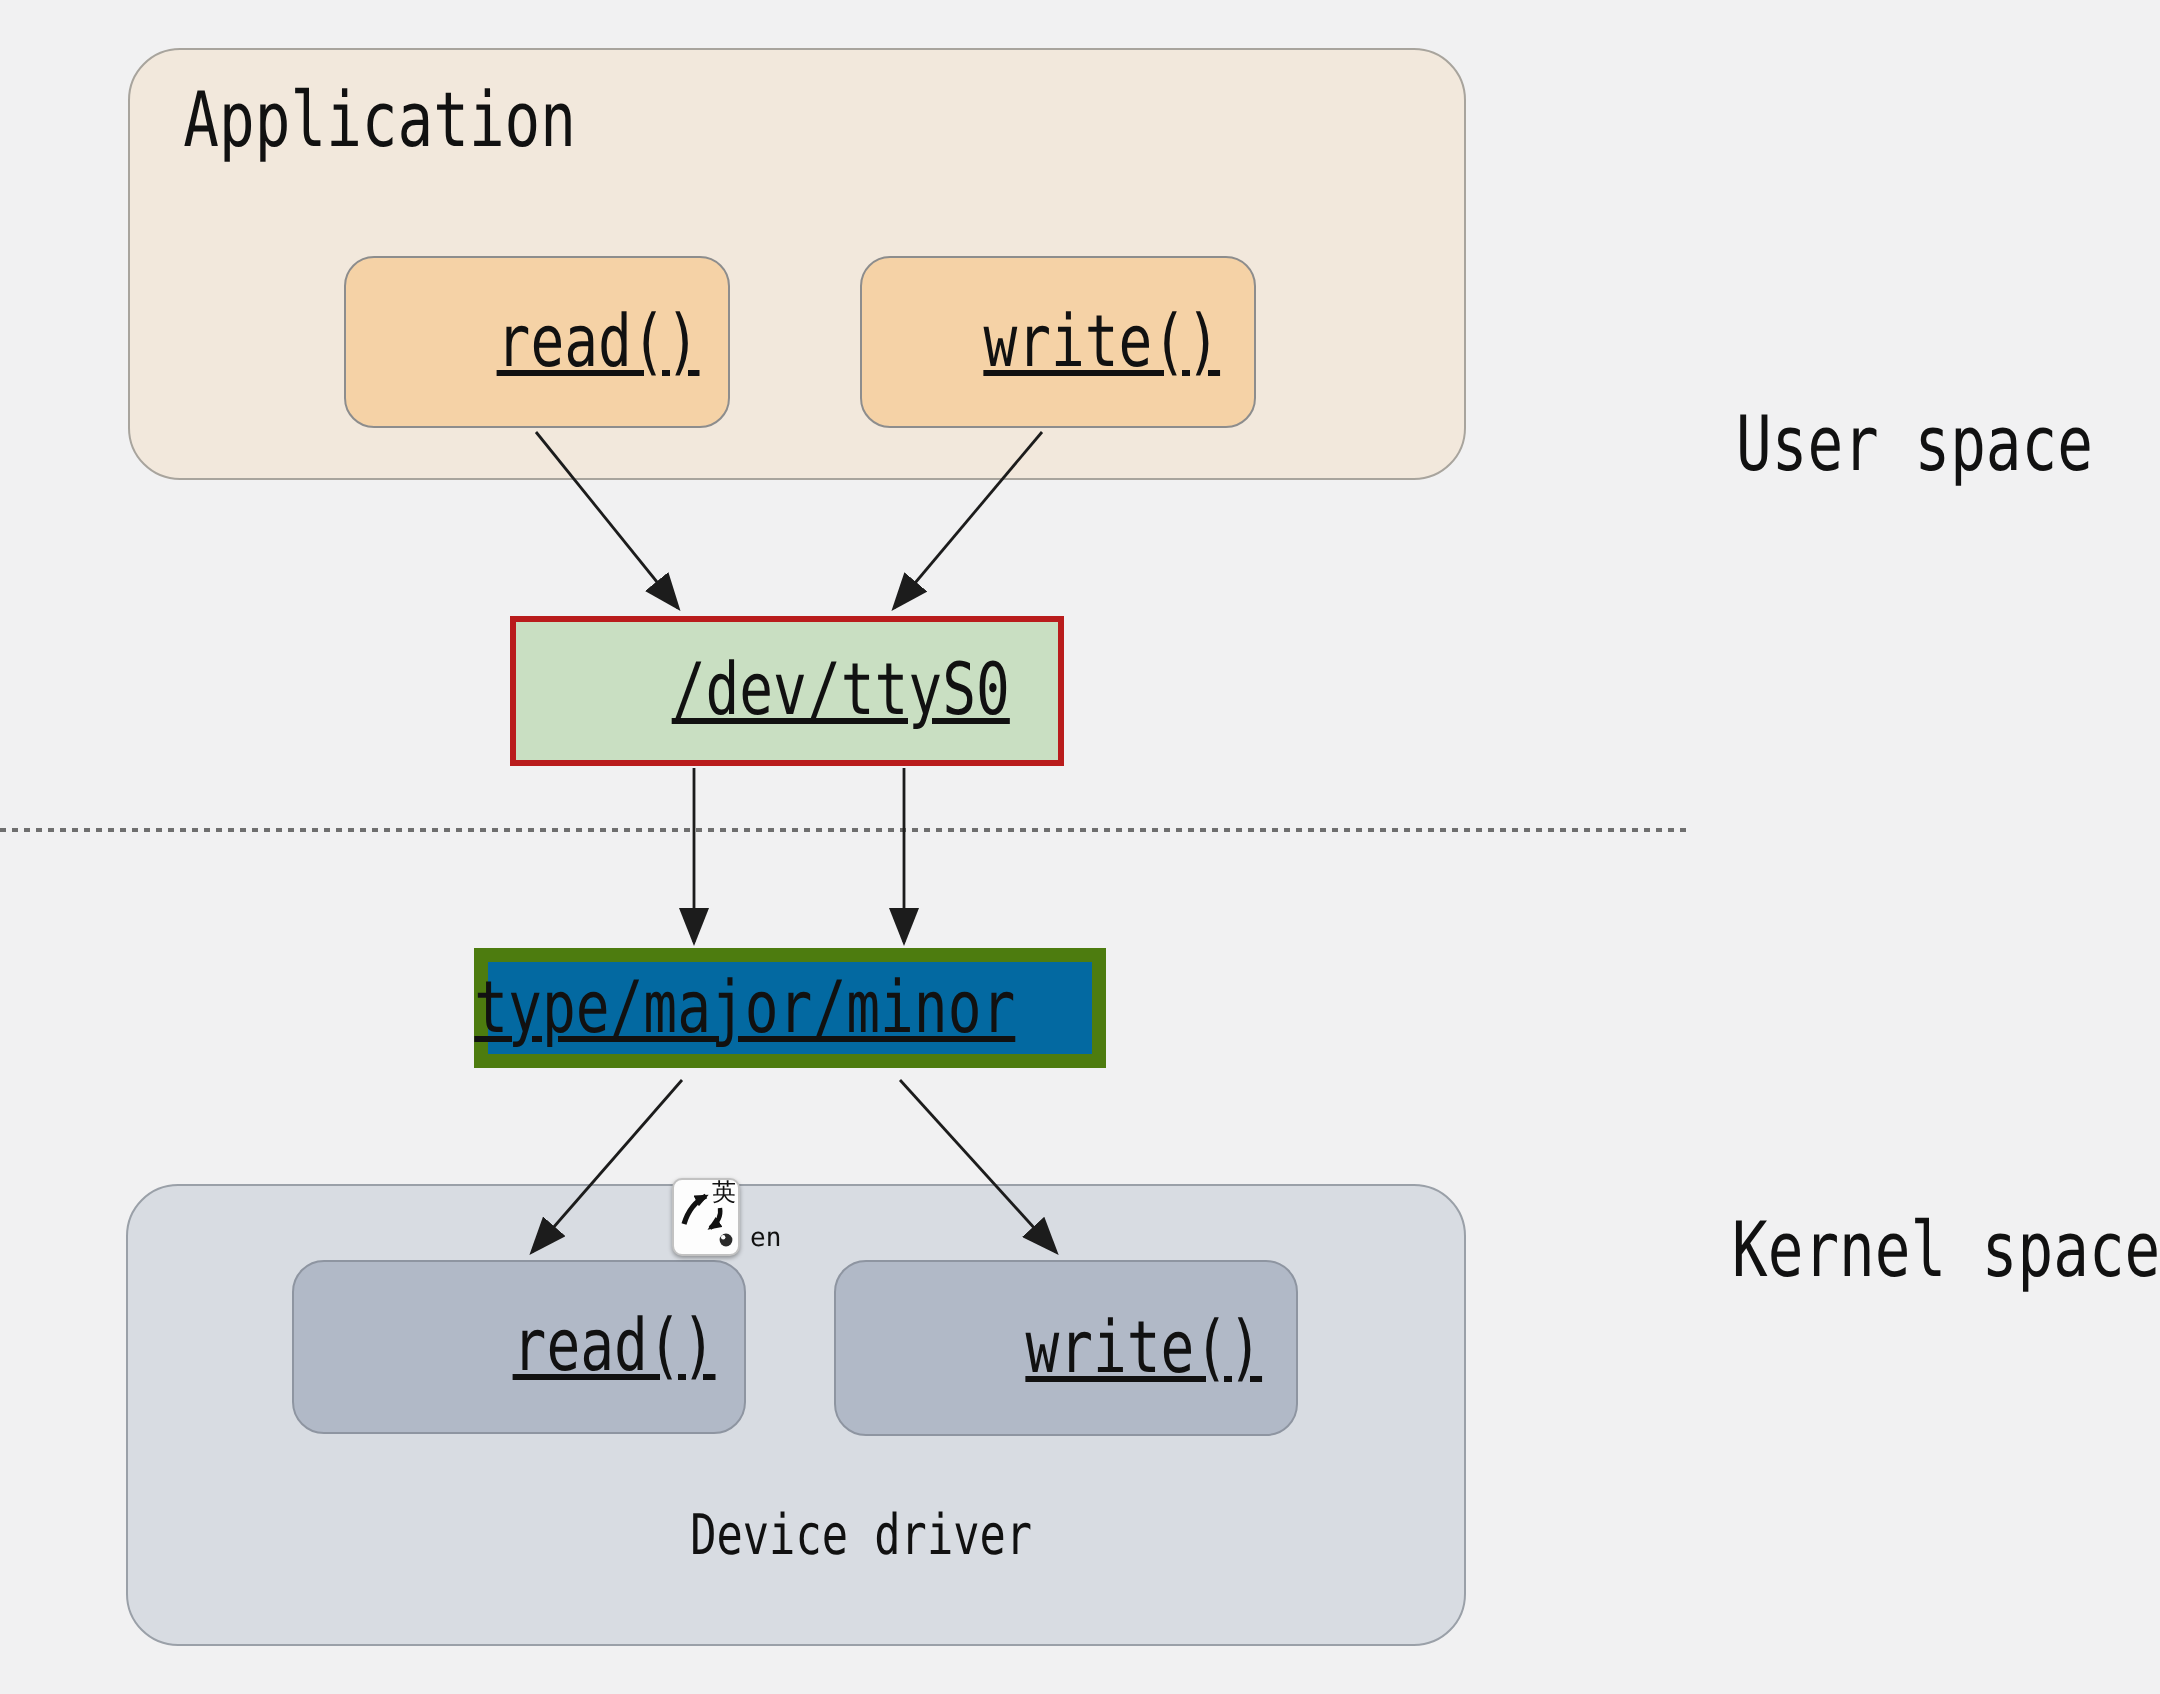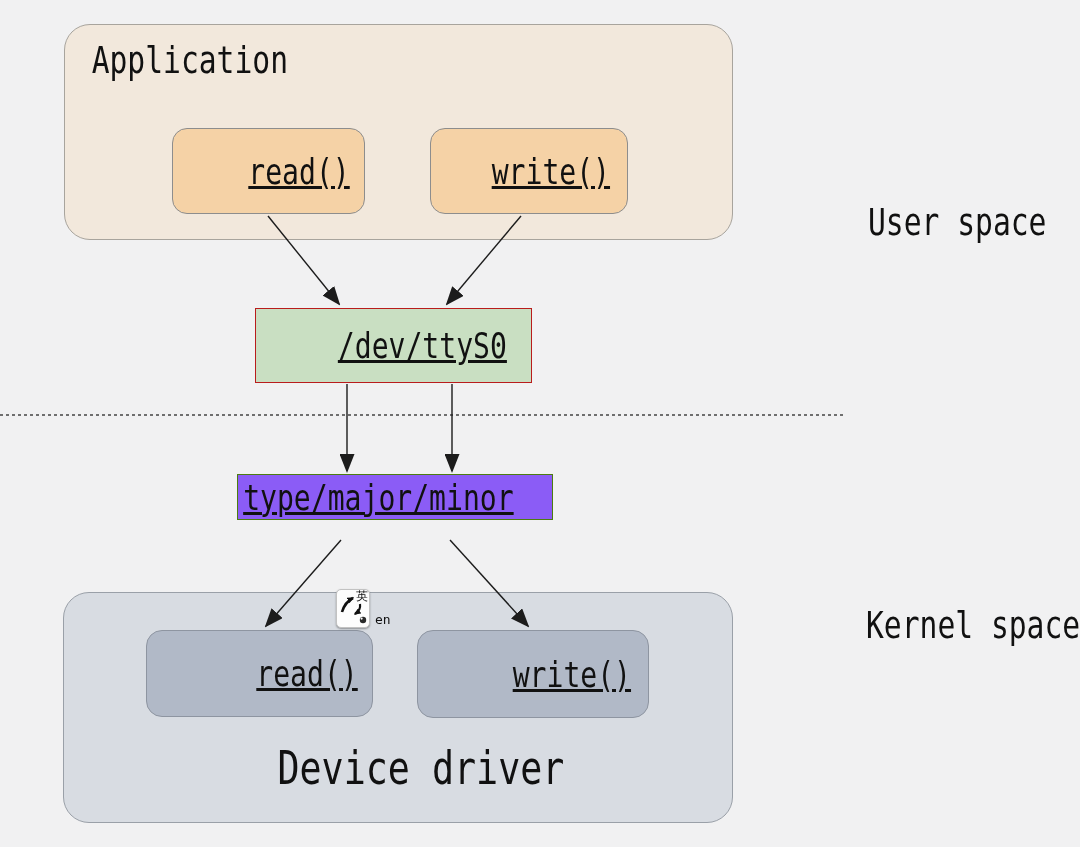--- a/index.html
+++ b/index.html
@@ -54,55 +54,55 @@
   .app-read  { left: 172px; top: 128px; width: 193px; height: 86px; }
   .app-write { left: 430px; top: 128px; width: 198px; height: 86px; }
 
   .space-label { font-size: 38px; line-height: 44px; }
   .user-space   { left: 868px; top: 200px; }
   .kernel-space { left: 866px; top: 603px; }
 
   .devnode-box {
     left: 255px; top: 308px; width: 277px; height: 75px;
     background: #c9dfc2;
-    border: 1px solid #b91c1c;
+    border: 3px solid #b91c1c;
     font-size: 36px;
   }
 
   .divider {
     left: 0; top: 414px; width: 846px; height: 2px;
     background: repeating-linear-gradient(to right, #6f6f6f 0 3px, transparent 3px 6px);
   }
 
   .devid-box {
-    left: 237px; top: 474px; width: 316px; height: 46px;
-    background: #8b5cf6;
-    border: 1px solid #4d7c0f;
+    left: 237px; top: 474px; width: 316px; height: 60px;
+    background: #0369a1;
+    border: 7px solid #4d7c0f;
     font-size: 36px;
   }
 
   
   .driver-box {
     left: 63px; top: 592px; width: 670px; height: 231px;
     background: #d8dce2;
     border: 1px solid #9aa0a8;
     border-radius: 26px;
   }
   .fn-box {
     background: #b1b9c7;
     border: 1px solid #8e95a1;
     border-radius: 16px;
     font-size: 36px;
   }
   .drv-read  { left: 146px; top: 630px; width: 227px; height: 87px; }
   .drv-write { left: 417px; top: 630px; width: 232px; height: 88px; }
   .driver-title {
-    left: 63px; top: 746px; width: 716px;
+    left: 73px; top: 746px; width: 716px;
     text-align: center;
-    font-size: 47px; line-height: 44px;
+    font-size: 28px; line-height: 44px;
   }
 
   
   #arrows {
     position: absolute; left: 0; top: 0;
     width: 1080px; height: 847px;
     pointer-events: none;
   }
   #arrows line { stroke: #1c1c1c; stroke-width: 1.4px; }
 

